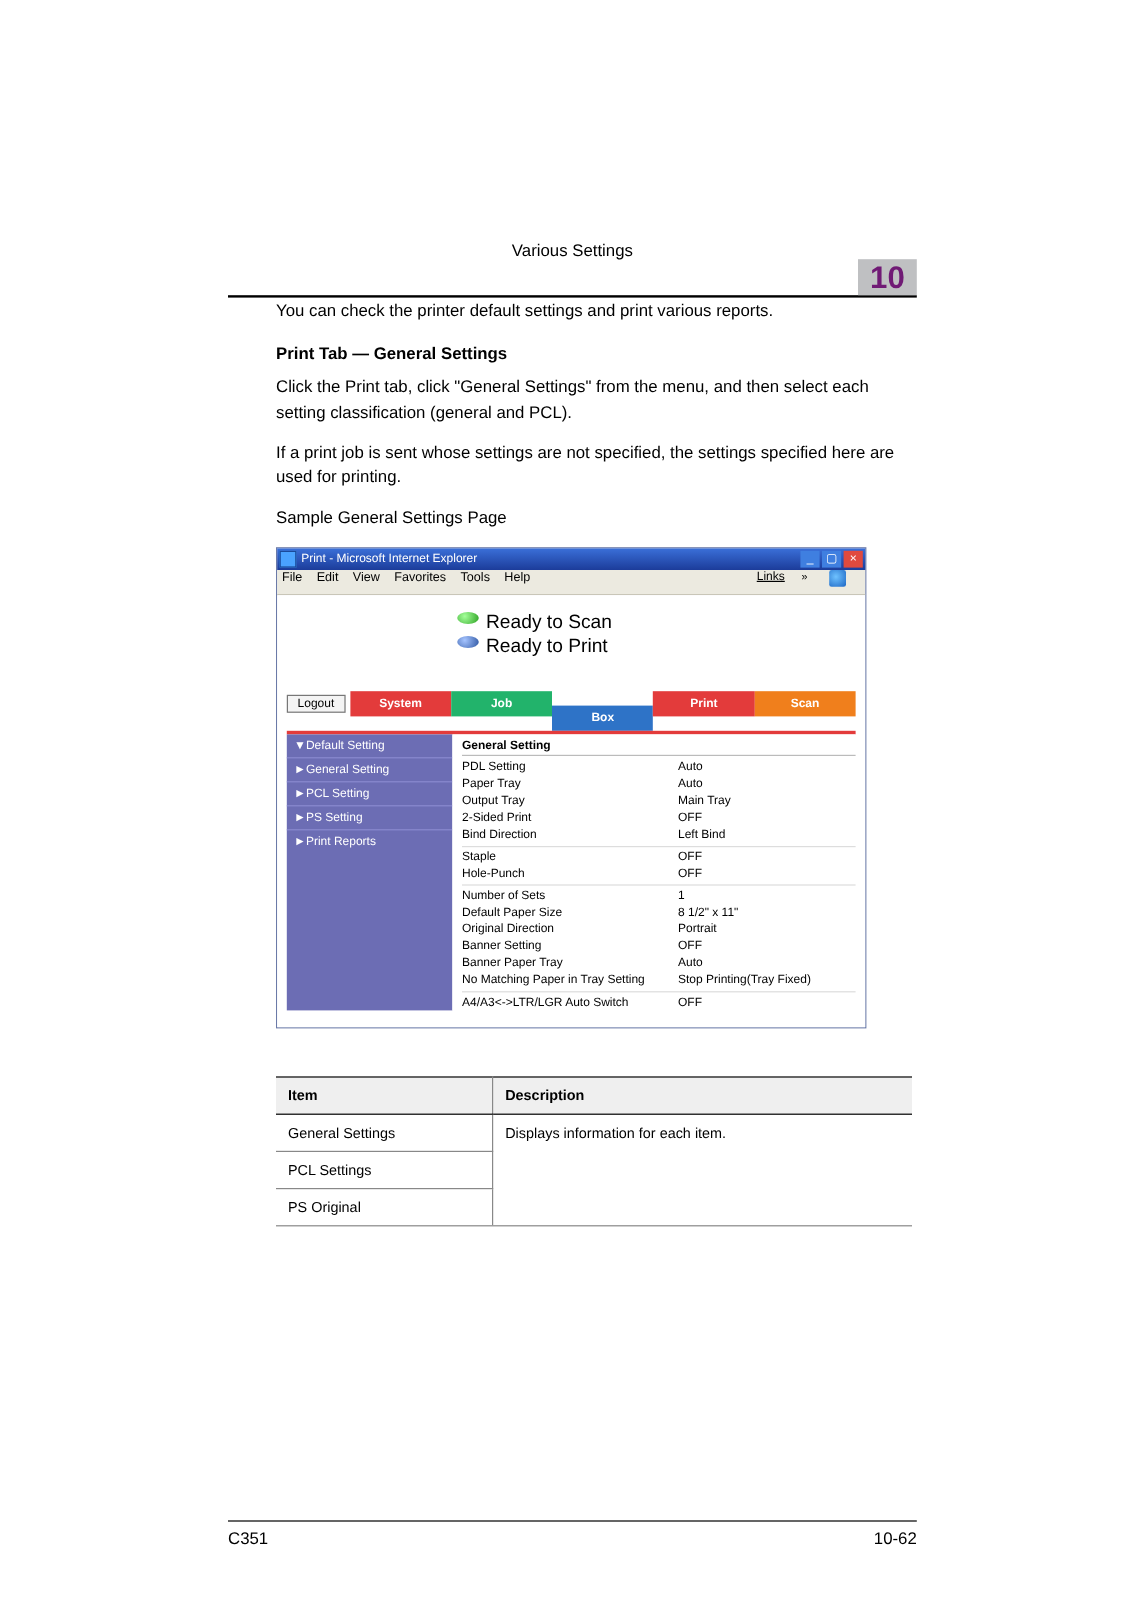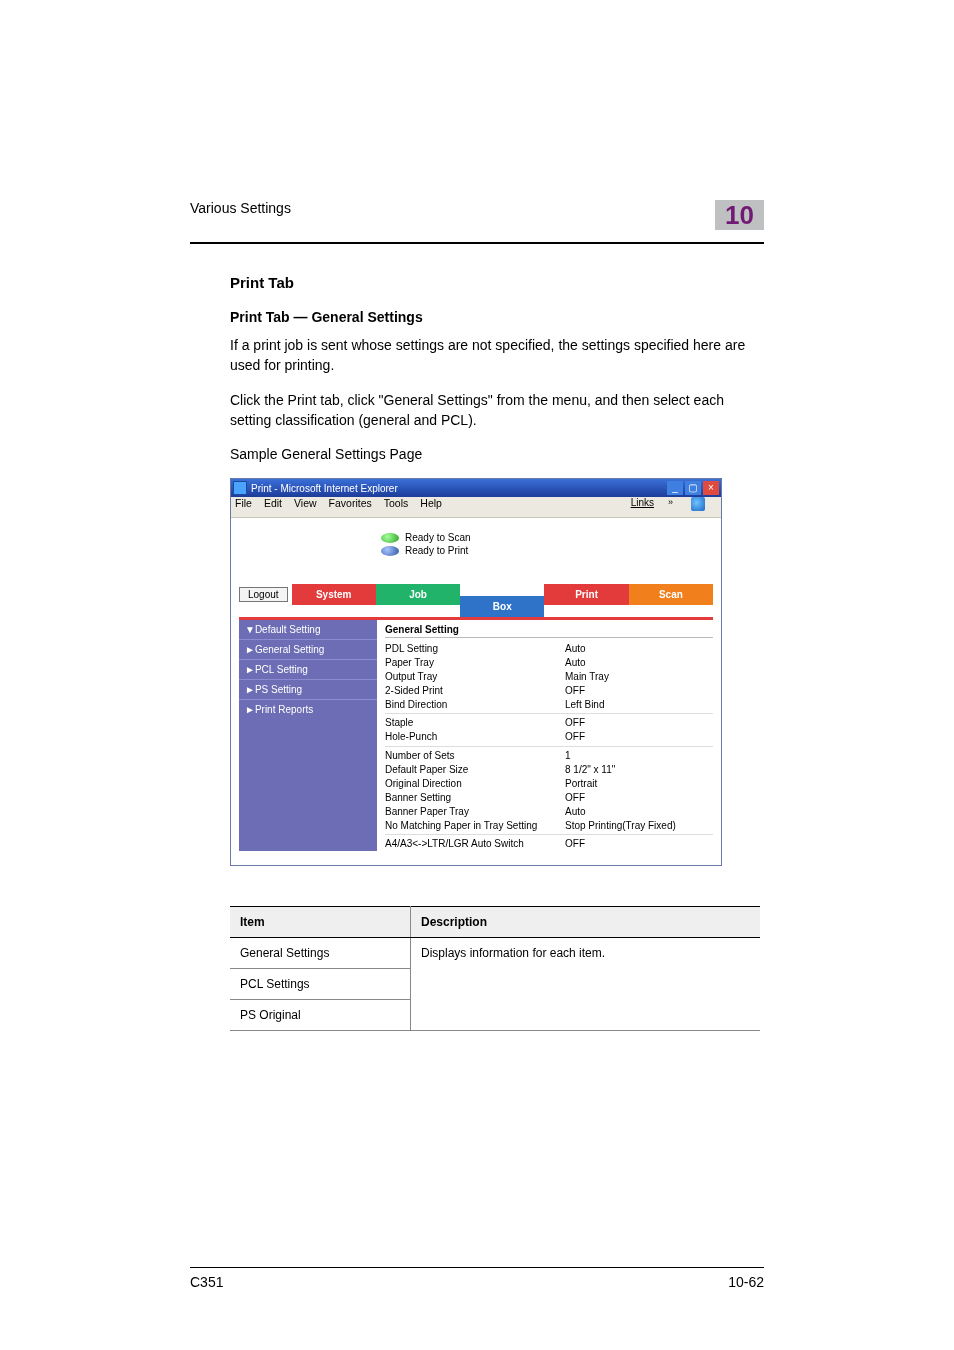--- a/index.html
+++ b/index.html
@@ -1,39 +1,39 @@
 <!DOCTYPE html>
 <html><head>
 <meta charset="utf-8">
 <style>
   html,body{margin:0;padding:0;background:#fff;font-family:Arial,Helvetica,sans-serif;color:#000;}
   .page{width:954px;margin:0 auto;position:relative;min-height:1350px;}
   .content{padding:200px 190px 0 190px;}
-  .runhead{display:flex;align-items:flex-start;border-bottom:2px solid #000;padding-bottom:12px;}
+  .runhead{display:flex;align-items:center;border-bottom:2px solid #000;padding-bottom:0;flex-direction:column;}
   .runhead-title{font-size:14px;}
   .runhead-num{margin-left:auto;background:#bfc0c2;color:#701a75;font-weight:bold;font-size:26px;padding:2px 10px;line-height:1;}
   h3.sec{font-size:15px;font-weight:bold;margin:30px 0 10px 40px;}
   p.body{font-size:14px;margin:0 0 14px 40px;line-height:1.45;}
   h4.sub{font-size:14px;font-weight:bold;margin:18px 0 10px 40px;}
   
   .ie-window{margin:10px 0 0 40px;width:490px;border:1px solid #6b7aa8;font-size:10px;background:#fff;}
   .ie-titlebar{background:linear-gradient(#3a6fd8,#1c3c9a);color:#fff;display:flex;align-items:center;height:18px;padding:0 2px;}
   .ie-titlebar .ie-icon{width:12px;height:12px;background:#4aa3ff;margin-right:4px;border:1px solid #1a4a9a;}
   .ie-titlebar .spacer{flex:1;}
   .ie-btn{width:16px;height:14px;margin-left:2px;font-size:10px;line-height:14px;text-align:center;font-family:Arial;}
   .ie-min{background:#3f7fe0;color:#fff;}
   .ie-max{background:#3f7fe0;color:#fff;}
   .ie-close{background:#e04a3f;color:#fff;}
   .ie-menubar{background:#eceae0;display:flex;height:20px;padding:0 4px;border-bottom:1px solid #c9c6b8;}
   .ie-menubar span{margin-right:12px;font-size:10.5px;}
   .ie-menubar .links{margin-left:auto;font-size:10px;text-decoration:underline;}
   .ie-menubar .ielogo{width:14px;height:14px;margin-left:6px;background:radial-gradient(circle at 40% 40%, #6fc2ff, #1c66c4);border-radius:2px;}
   .ie-content{display:flex;flex-direction:column;background:#fff;}
   .status-area{padding:14px 0 10px 150px;}
-  .status-row{display:flex;align-items:flex-end;font-size:10px;margin-bottom:2px;}
+  .status-row{display:flex;align-items:flex-start;font-size:16px;margin-bottom:2px;}
   .status-led{width:18px;height:10px;border-radius:50%;margin-right:6px;}
   .led-green{background:radial-gradient(circle at 35% 35%, #a4ff9a, #2ba020);}
   .led-blue{background:radial-gradient(circle at 35% 35%, #a6c4ff, #2b54a0);}
   .tabbar{display:flex;align-items:center;padding:4px 8px 0 8px;}
   .logout-btn{font-size:10px;border:1px solid #777;background:#f4f4f4;padding:1px 8px;margin-right:4px;}
   .nav-tab{flex:1;text-align:center;font-size:10px;font-weight:bold;padding:5px 0;color:#fff;}
   .tab1{background:#e33b3b;} 
   .tab2{background:#22b36b;} 
   .tab3{background:#2e73c7;margin-top:24px;} 
   .tab4{background:#e33b3b;} 
@@ -60,25 +60,25 @@
 <body>
 
 <div class="page">
   <div class="content">
 
     <div class="runhead">
       <span class="runhead-title">Various Settings</span>
       <span class="runhead-num">10</span>
     </div>
 
-    <h3 class="sec">Print Tab</h3>
+    <p class="body">You can check the printer default settings and print various reports.</p>
 
     <h4 class="sub">Print Tab — General Settings</h4>
+    <p class="body">Click the Print tab, click "General Settings" from the menu, and then select each setting classification (general and PCL).</p>
     <p class="body">If a print job is sent whose settings are not specified, the settings specified here are used for printing.</p>
-    <p class="body">Click the Print tab, click "General Settings" from the menu, and then select each setting classification (general and PCL).</p>
     <p class="body">Sample General Settings Page</p>
 
     <div class="ie-window">
       <div class="ie-titlebar">
         <span class="ie-icon"></span>
         <span>Print - Microsoft Internet Explorer</span>
         <span class="spacer"></span>
         <span class="ie-btn ie-min">_</span>
         <span class="ie-btn ie-max">▢</span>
         <span class="ie-btn ie-close">×</span>

